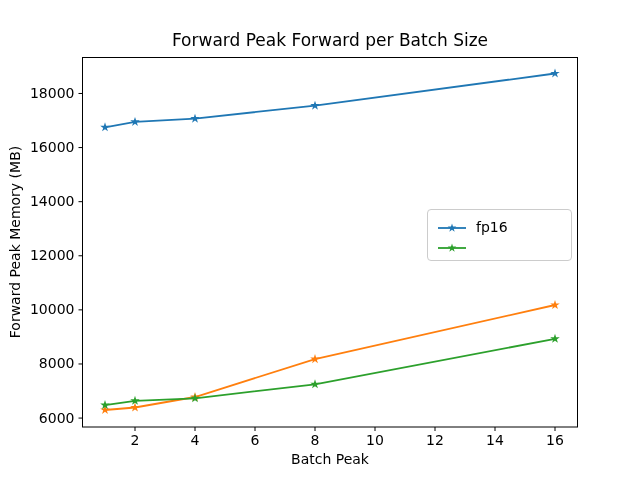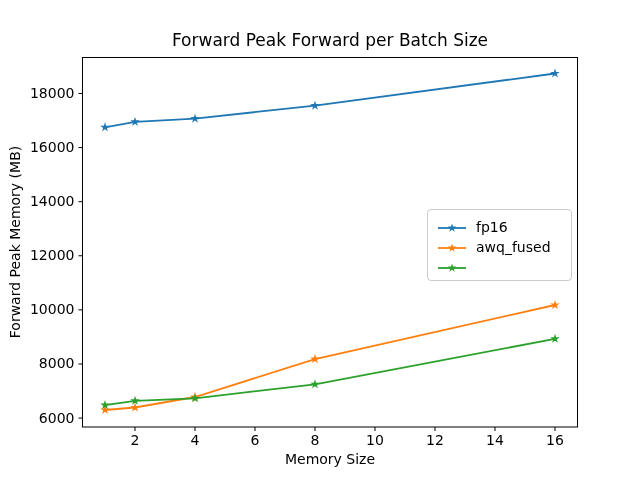--- a/index.html
+++ b/index.html
@@ -30,21 +30,21 @@
   .legend-row { display:flex; align-items:flex-end; height:20px; }
   .legend-swatch { flex:0 0 32px; }
   .legend-label { margin-left:8px; font-size:14px; white-space:nowrap; }
 </style>
 </head>
 <body>
 
 <div class="figure">
   <div class="chart-title">Forward Peak Forward per Batch Size</div>
   <div class="y-label">Forward Peak Memory (MB)</div>
-  <div class="x-label">Memory Size</div>
+  <div class="x-label">Batch Peak</div>
 
   <svg id="plot-svg" width="640" height="480" viewBox="0 0 640 480">
       <rect x="82.5" y="57.5" width="495" height="369.5" fill="none" stroke="#000" stroke-width="1"></rect>
       <line x1="135" y1="427" x2="135" y2="431" stroke="#000" stroke-width="1"></line>
       <text x="135" y="445" text-anchor="middle" class="tick">2</text>
       <line x1="195" y1="427" x2="195" y2="431" stroke="#000" stroke-width="1"></line>
       <text x="195" y="445" text-anchor="middle" class="tick">4</text>
       <line x1="255" y1="427" x2="255" y2="431" stroke="#000" stroke-width="1"></line>
       <text x="255" y="445" text-anchor="middle" class="tick">6</text>
       <line x1="315" y1="427" x2="315" y2="431" stroke="#000" stroke-width="1"></line>
@@ -94,25 +94,18 @@
   <div class="legend">
     <div class="legend-row">
       <svg class="legend-swatch" width="32" height="14">
           <line x1="2" y1="7" x2="30" y2="7" stroke="#1f77b4" stroke-width="1.8"></line>
           <path d="M16.00,2.50L17.01,5.61L20.28,5.61L17.63,7.53L18.65,10.64L16.00,8.72L13.35,10.64L14.37,7.53L11.72,5.61L14.99,5.61Z" fill="#1f77b4"></path>
         </svg>
       <span class="legend-label">fp16</span>
     </div>
     <div class="legend-row">
       <svg class="legend-swatch" width="32" height="14">
-          <line x1="2" y1="7" x2="30" y2="7" stroke="#ff7f0e" stroke-width="1.8"></line>
-          <path d="M16.00,2.50L17.01,5.61L20.28,5.61L17.63,7.53L18.65,10.64L16.00,8.72L13.35,10.64L14.37,7.53L11.72,5.61L14.99,5.61Z" fill="#ff7f0e"></path>
-        </svg>
-      <span class="legend-label">awq_fused</span>
-    </div>
-    <div class="legend-row">
-      <svg class="legend-swatch" width="32" height="14">
           <line x1="2" y1="7" x2="30" y2="7" stroke="#2ca02c" stroke-width="1.8"></line>
           <path d="M16.00,2.50L17.01,5.61L20.28,5.61L17.63,7.53L18.65,10.64L16.00,8.72L13.35,10.64L14.37,7.53L11.72,5.61L14.99,5.61Z" fill="#2ca02c"></path>
         </svg>
     </div>
   </div>
 </div>
 
 </body></html>

